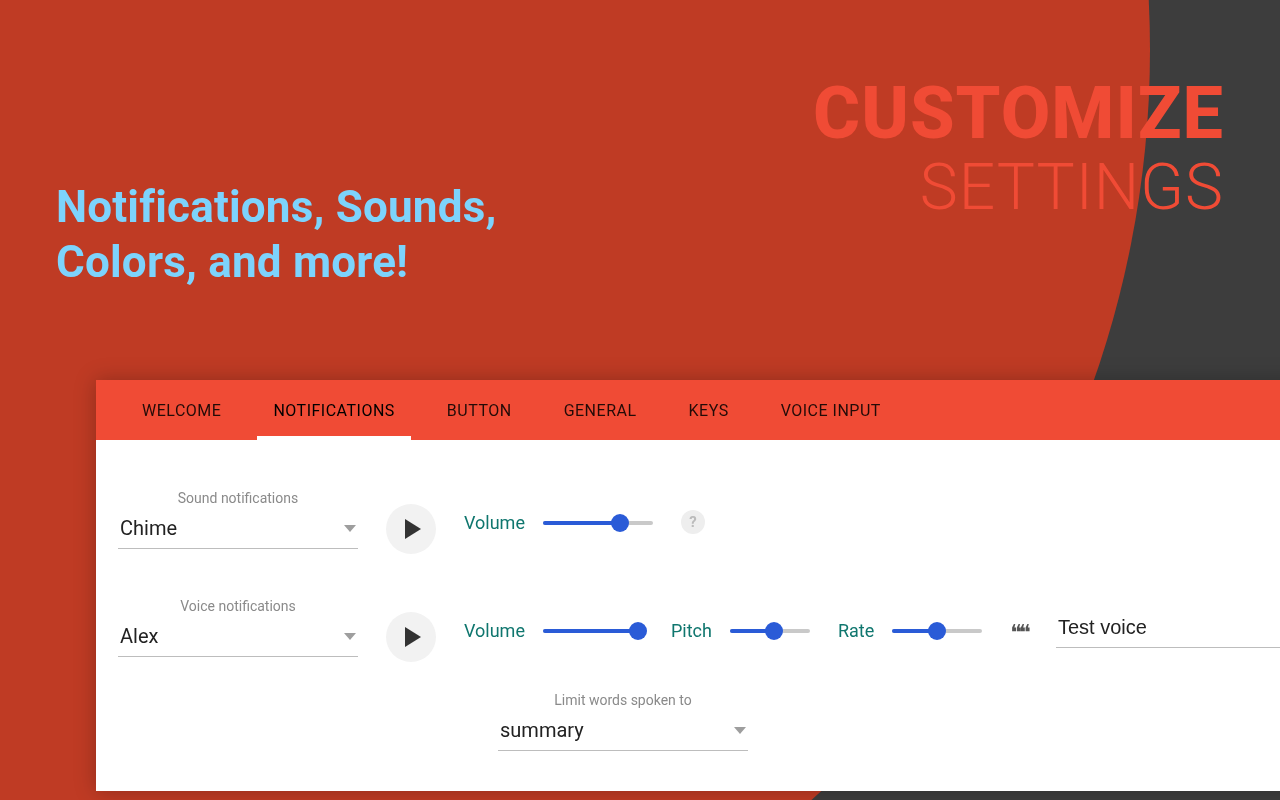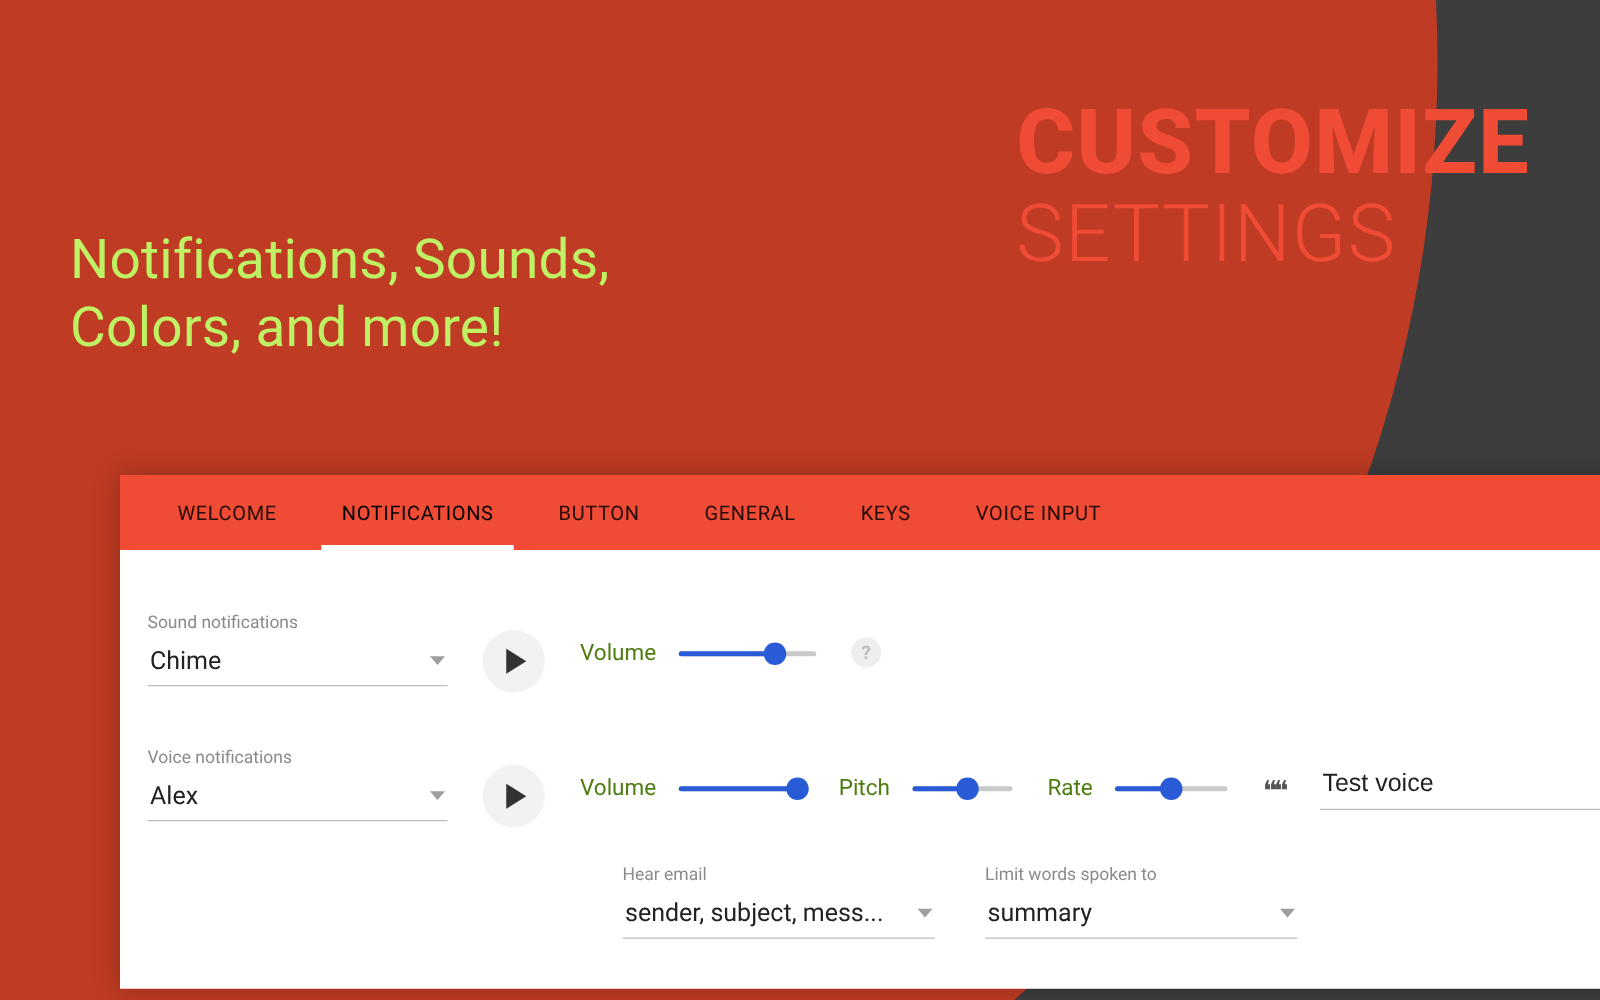--- a/index.html
+++ b/index.html
@@ -2,24 +2,24 @@
 <html><head>
 <meta charset="utf-8">
 <style>
   * { box-sizing: border-box; margin: 0; padding: 0; }
   html, body { width: 1280px; height: 800px; overflow: hidden; font-family: -apple-system, BlinkMacSystemFont, "Segoe UI", Roboto, "Helvetica Neue", Arial, sans-serif; }
   .stage { position: relative; width: 1280px; height: 800px; background: #3d3d3d; }
   
   .red-bg { position: absolute; left: -850px; top: -950px; width: 2000px; height: 2000px; background: #bf3b24; border-radius: 50%; }
 
   .hero-left {
-    position: absolute; left: 56px; top: 180px; color: #bef264; font-size: 44px; line-height: 1.25; font-weight: 400; letter-spacing: 0.2px;
+    position: absolute; left: 56px; top: 180px; color: #7dd3fc; font-size: 44px; line-height: 1.25; font-weight: 700; letter-spacing: 0.2px;
   }
   .hero-right {
-    position: absolute; right: 56px; top: 78px; text-align: left; line-height: 1.0;
+    position: absolute; right: 56px; top: 78px; text-align: right; line-height: 1.0;
   }
   .hero-right .line1 { color: #f04b35; font-size: 72px; font-weight: 800; letter-spacing: 1px; }
   .hero-right .line2,
   .hero-right .line3 { color: #f04b35; font-size: 64px; font-weight: 300; letter-spacing: 1px; margin-top: 6px; }
 
   
   .panel {
     position: absolute; left: 96px; top: 380px; width: 1280px; background: #fff; box-shadow: 0 0 20px rgba(0,0,0,0.25);
   }
   .tabbar {
@@ -31,35 +31,35 @@
   }
   .tab.active { opacity: 1; }
   .tab.active::after {
     content:""; position:absolute; left:10px; right:10px; bottom:0; height:4px; background:#fff;
   }
 
   .panel-body { padding: 50px 22px 40px 22px; }
 
   .row { display: flex; align-items: flex-start; gap: 28px; margin-bottom: 44px; }
 
-  .field { display:flex; flex-direction:column; }
+  .field { display:flex; flex-direction:column;text-align:center; }
   .field-label { font-size: 14px; color: #8a8a8a; margin-bottom: 6px; font-weight:400; }
   .select {
     display:flex; align-items:center; justify-content:space-between;
     border-bottom: 1px solid #bdbdbd; font-size: 20px; color:#222; padding: 4px 2px 8px 2px; cursor:pointer; min-width: 220px;
   }
   .select .caret { width:0; height:0; border-left:6px solid transparent; border-right:6px solid transparent; border-top:7px solid #9e9e9e; margin-left:14px; }
 
   .play-btn {
     width: 50px; height: 50px; border-radius: 50%; background: #f2f2f2; display:flex; align-items:center; justify-content:center; cursor:pointer; margin-top: 14px;
   }
   .play-btn .tri { width:0;height:0;border-top:10px solid transparent;border-bottom:10px solid transparent;border-left:16px solid #333; margin-left:4px; }
 
   .slider-group { display:flex; align-items:center; gap: 12px; margin-top: 22px; }
-  .slider-label { font-size: 18px; color:#4d7c0f; margin-right: 6px; }
+  .slider-label { font-size: 18px; color:#0f766e; margin-right: 6px; }
   .slider {
     position:relative; width: 110px; height: 4px; background:#c9c9c9; border-radius:2px;
   }
   .slider .fill { position:absolute; left:0; top:0; bottom:0; background:#2a5bd7; border-radius:2px; }
   .slider .thumb {
     position:absolute; top:50%; width:18px; height:18px; background:#2a5bd7; border-radius:50%; transform:translate(-50%,-50%);
   }
   .help-dot {
     width:24px;height:24px;border-radius:50%;background:#eee;color:#bbb;display:flex;align-items:center;justify-content:center;font-size:15px;font-weight:700; margin-top:20px;
   }
@@ -160,27 +160,20 @@
             <div class="thumb" style="left:50%"></div>
           </div>
         </div>
 
         <div class="quote-icon">❝❝</div>
 
         <input class="test-input" value="Test voice" style="">
       </div>
 
       <div class="row2">
-        <div class="field">
-          <div class="field-label">Hear email</div>
-          <div class="select">
-            <span>sender, subject, mess...</span>
-            <span class="caret"></span>
-          </div>
-        </div>
 
         <div class="field">
           <div class="field-label">Limit words spoken to</div>
           <div class="select">
             <span>summary</span>
             <span class="caret"></span>
           </div>
         </div>
 
       </div>

